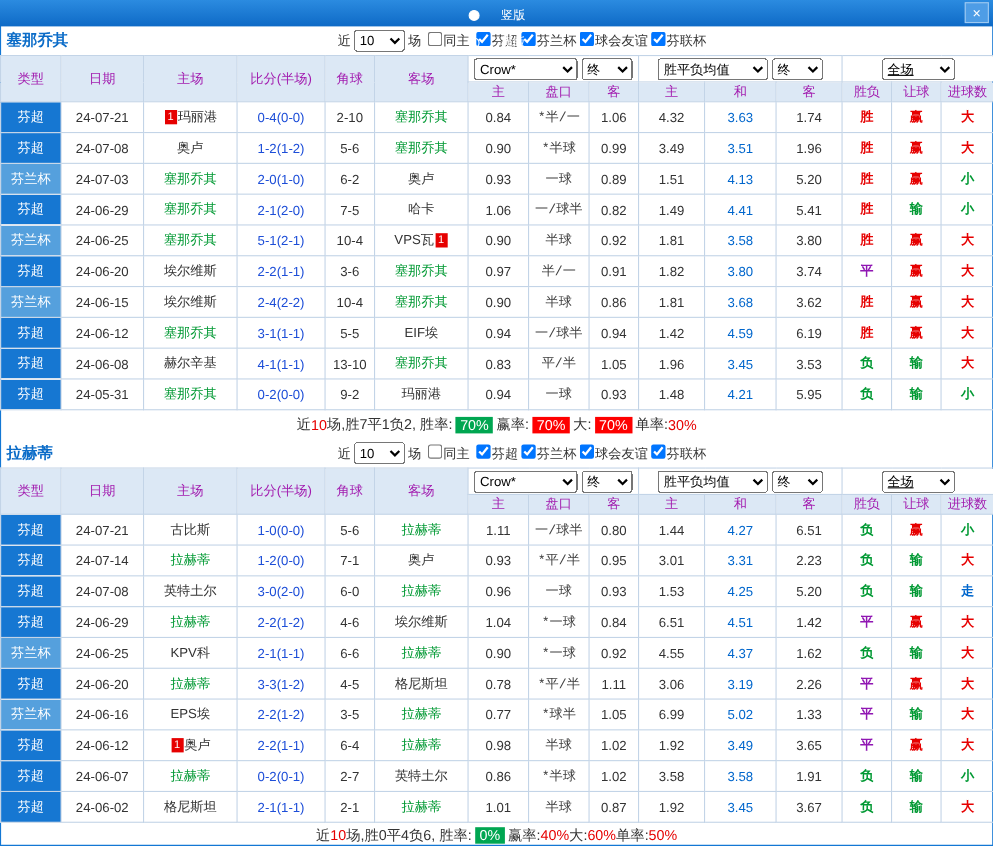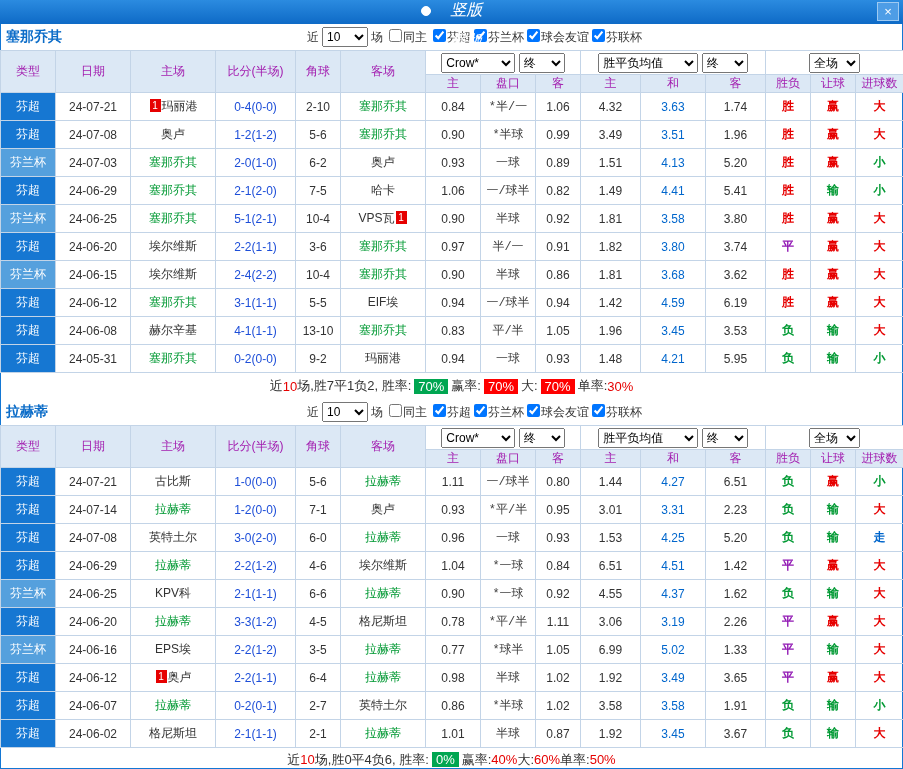--- a/index.html
+++ b/index.html
@@ -13,41 +13,41 @@
   .app { width: 903px; height: 769px; overflow: hidden; background: #fff;
          box-shadow: inset 0 0 0 1px #1377d4; }
 
   
   .titlebar {
     height: 24px; background: linear-gradient(#2b8be0, #0e6ac6);
     display: flex; align-items: center; position: relative; color: #fff;
   }
   .titlebar-center { margin: 0 auto; display: flex; align-items: center; gap: 10px; flex-direction: column; }
   .title { font-weight: bold; font-size: 14px; }
-  .radio-opt { display: inline-flex; align-items: center; gap: 20px; cursor: pointer; font-size: 16px; color:#fff;font-style:italic; }
+  .radio-opt { display: inline-flex; align-items: center; gap: 20px; cursor: pointer; font-size: 11px; color:#fff; }
   .radio { width: 10px; height: 10px; border: 1px solid #fff; border-radius: 50%; display: inline-block; background: transparent; }
   .radio.selected { background: #fff; }
   .close-btn {
     position: absolute; right: 4px; top: 2px; width: 22px; height: 19px;
     background: #4e9de6; border: 1px solid #9ecaf2; color: #fff;
     text-align: center; line-height: 17px; font-size: 13px; cursor: pointer;
   }
 
   
   .filter-bar { height: 26px; display: flex; align-items: center; padding: 0 6px; }
   .team-name { color: #0b6cc8; font-weight: bold; font-size: 14px; }
   .filter-controls { margin-left: auto; margin-right: 255px; display: flex; align-items: center; gap: 3px; }
   .cb { display: inline-flex; align-items: flex-start; cursor: pointer; }
   .cb input { margin: 0 1px 0 3px; }
   .sel { height: 20px; font-size: 12px; font-family: "Liberation Sans", sans-serif; }
   .sel-count { width: 46px; }
-  .sel-co { width: 74px; }
+  .sel-co { width: 94px; }
   .sel-t { width: 46px; }
   .sel-avg { width: 100px; }
-  .sel-scope { width: 51px; }
+  .sel-scope { width: 66px; text-decoration: underline; }
 
   
   table.results-table { border-collapse: collapse; table-layout: fixed; width: 903px; }
   .results-table th, .results-table td {
     border: 1px solid #c3d4e7; text-align: center; font-weight: normal;
     font-size: 12px; overflow: hidden; white-space: nowrap;
   }
   thead th.hd { background: #dce8f5; color: #a21caf; height: 18px; }
   thead tr.dd-row th { height: 24px; }
   thead th.dd-cell { background: #fff; }

